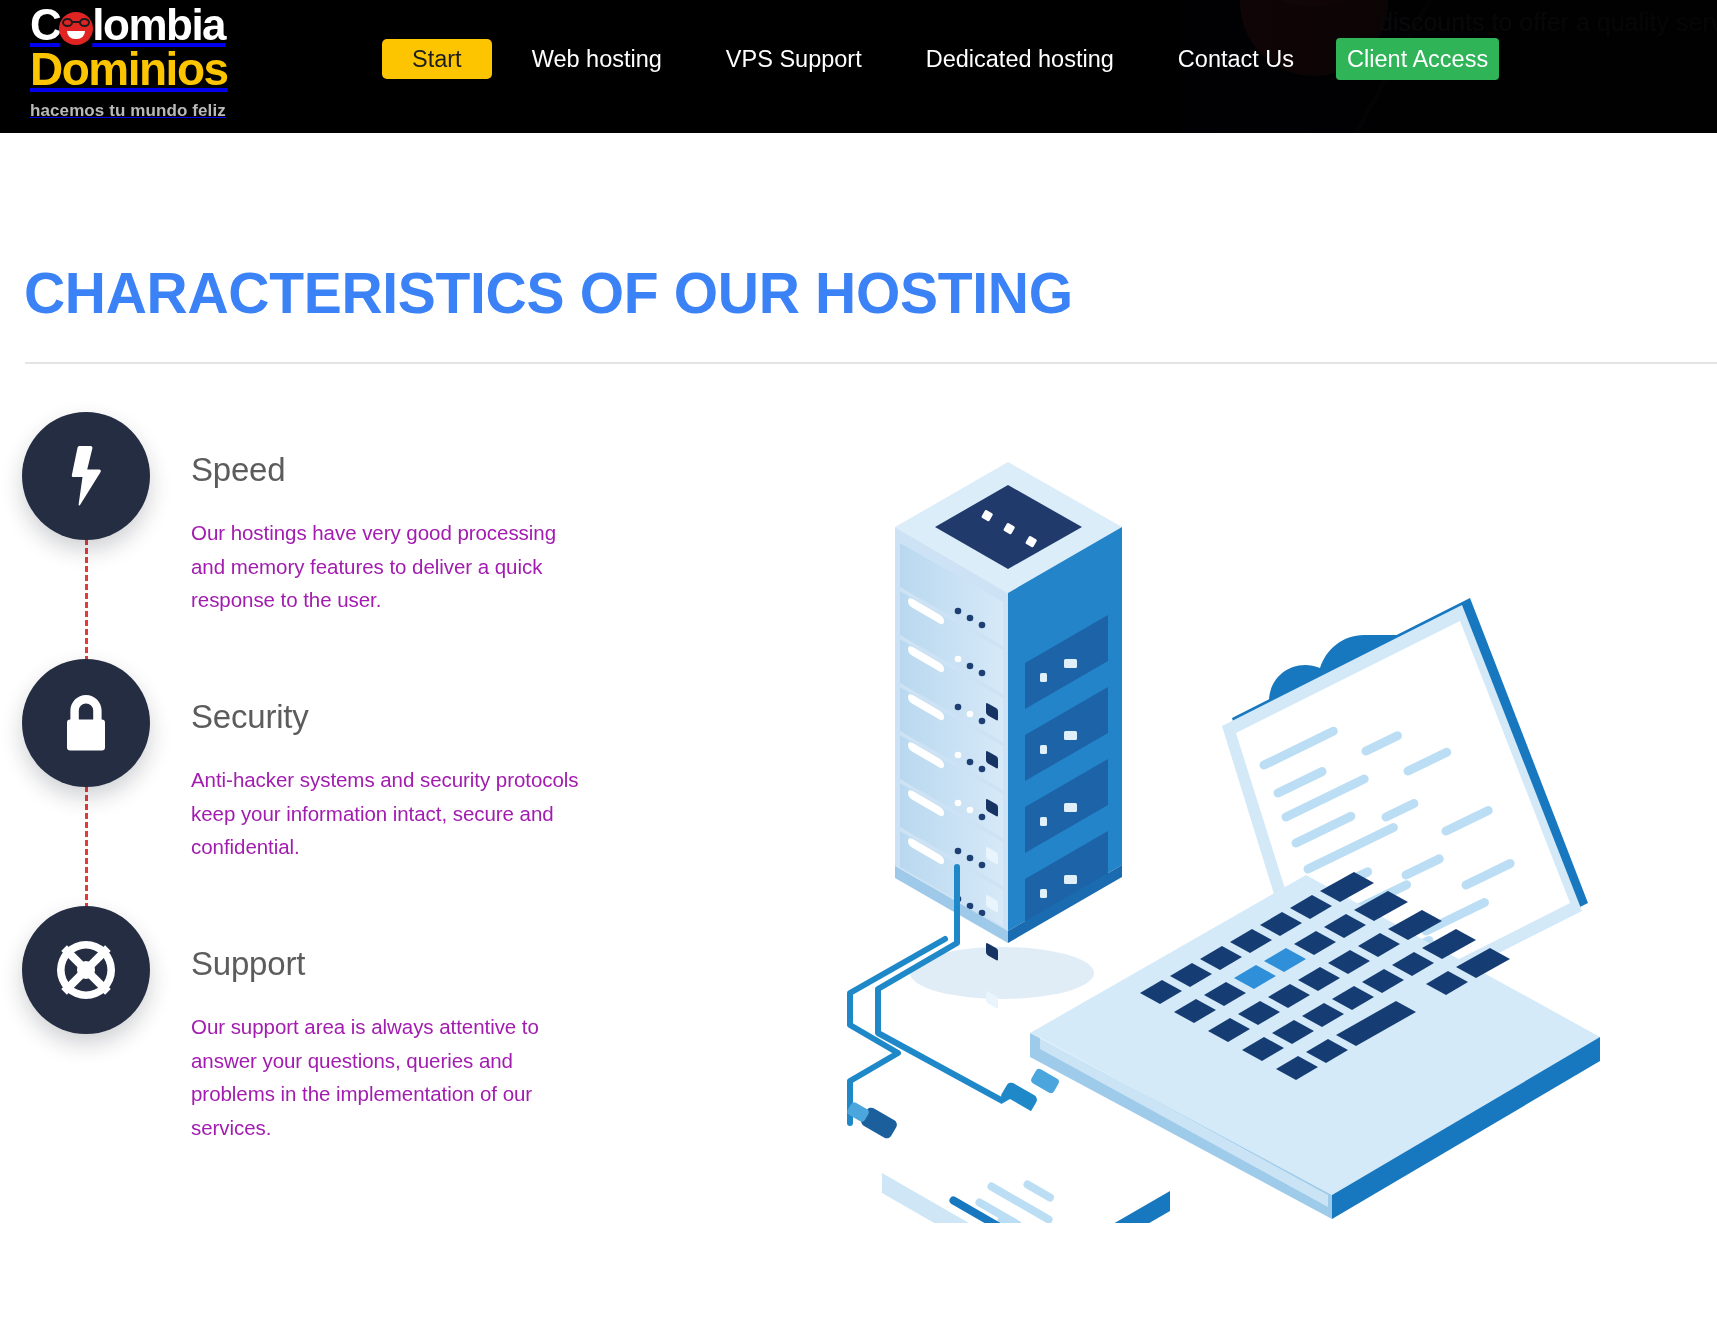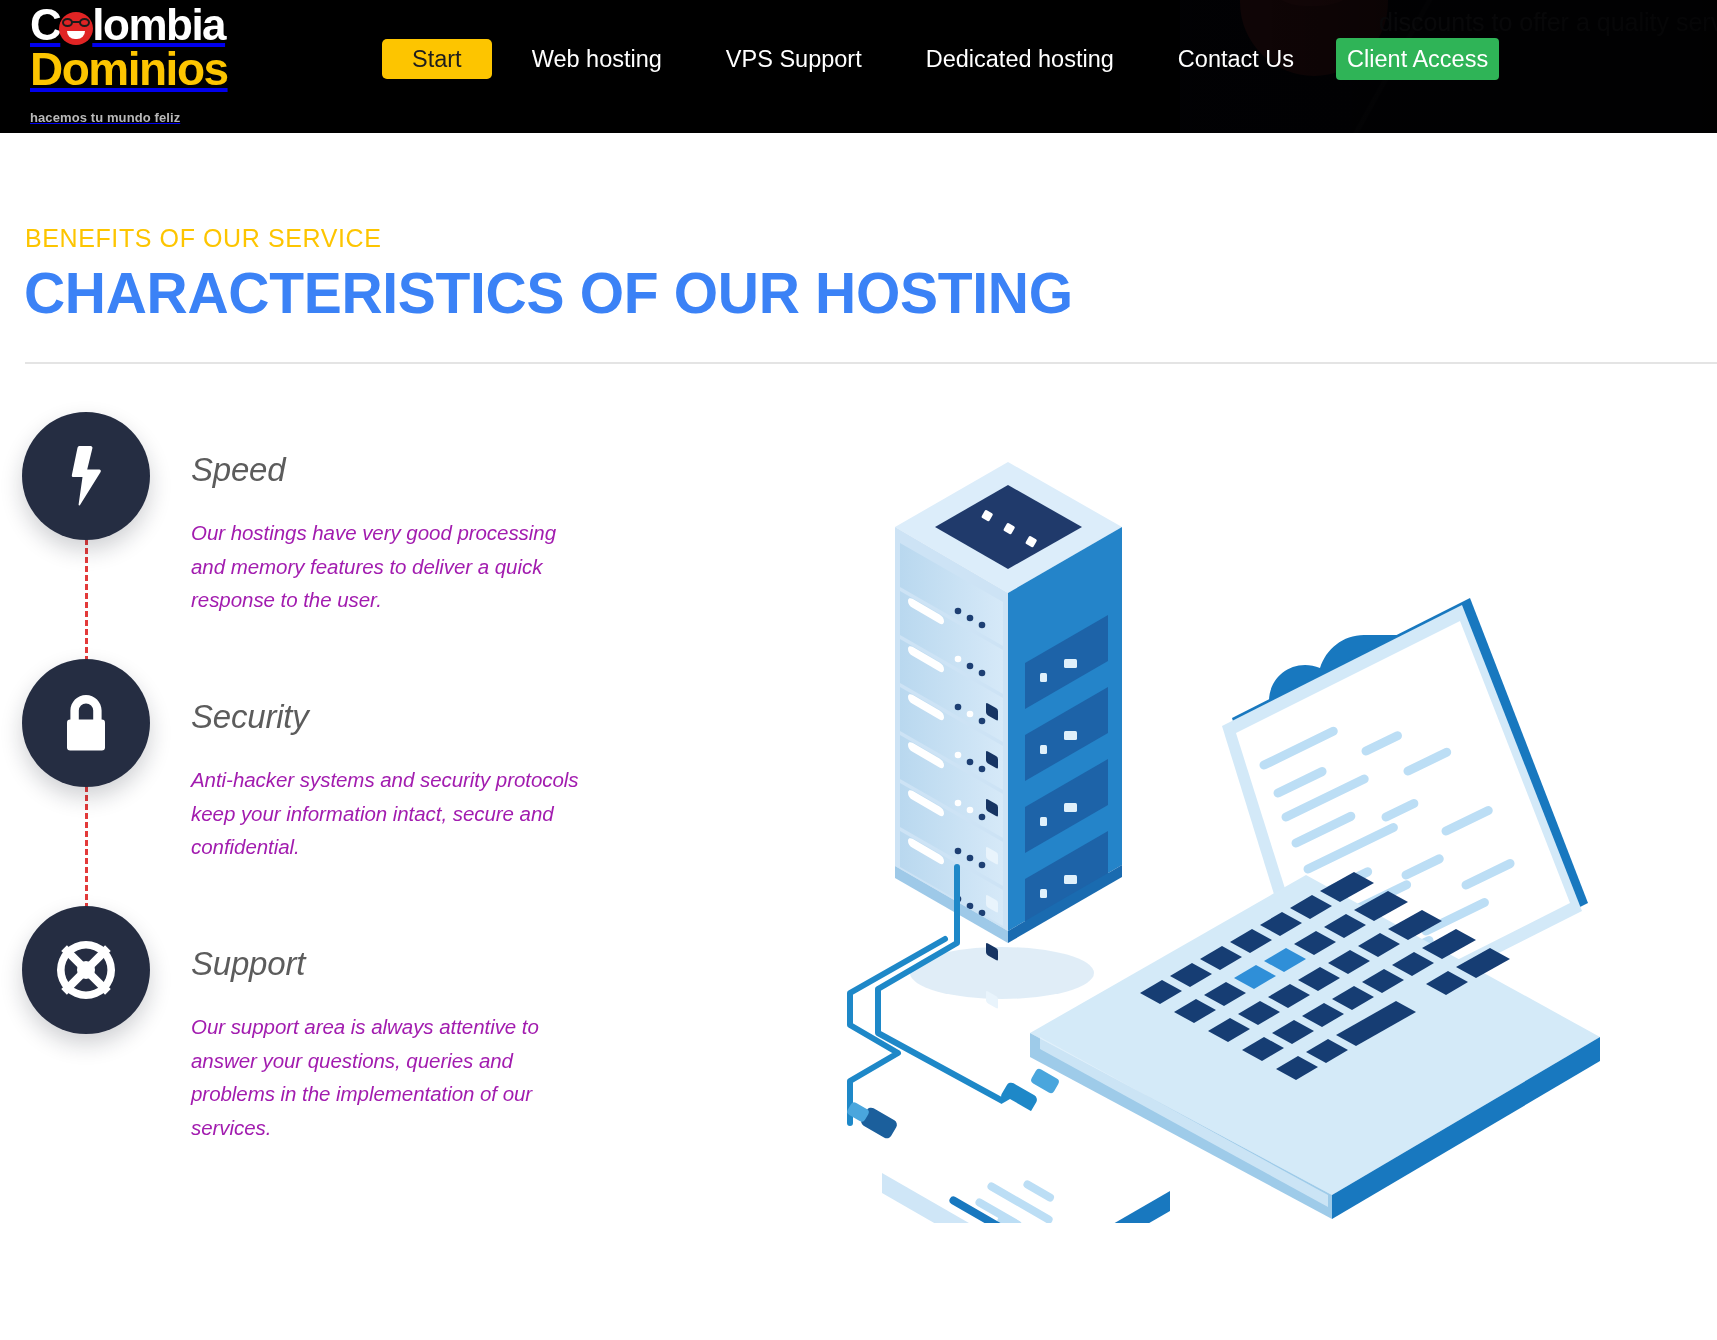--- a/index.html
+++ b/index.html
@@ -154,27 +154,27 @@
   .logo-line2 {
     font-size: 46px;
     font-weight: 700;
     color: #fdc500;
     letter-spacing: -1.5px;
     line-height: 47px;
     display: block;
     margin-top: -2px;
   }
   .logo-tagline {
-    font-size: 13px;
+    font-size: 17px;
     font-weight: 700;
     color: #b9b9b9;
     letter-spacing: .1px;
     line-height: 22px;
     display: block;
-    margin-top: 14px;
+    margin-top: 7px;
   }
 
   
   .main-nav {
     position: absolute;
     left: 382px;
     top: 38px;
     display: flex;
     align-items: center;
     gap: 0;
@@ -249,21 +249,20 @@
   .features {
     position: absolute;
     left: 0;
     top: 279px;
     width: 620px;
   }
   .feature {
     position: relative;
     display: block;
     height: 247px;
-    font-style: italic;
   }
   .feature:last-child { height: 260px; }
 
   .feature-icon {
     position: absolute;
     left: 22px;
     top: 0;
     width: 128px;
     height: 128px;
     border-radius: 50%;
@@ -355,21 +354,20 @@
       <a class="nav-link" href="#">Web hosting</a>
       <a class="nav-link" href="#">VPS Support</a>
       <a class="nav-link" href="#">Dedicated hosting</a>
       <a class="nav-link" href="#">Contact Us</a>
       <a class="nav-link pill-client" href="#">Client Access</a>
     </nav>
   </header>
 
   <section class="benefits-section">
 
-    <div class="eyebrow">BENEFITS OF OUR SERVICE</div>
     <h2 class="section-title">CHARACTERISTICS OF OUR HOSTING</h2>
     <div class="title-rule"></div>
 
     <div class="features">
 
       <div class="feature">
         <div class="feature-icon">
           <svg width="50" height="64" viewBox="0 0 50 64" aria-hidden="true">
             <path d="M29.5 2 H18.5 a2 2 0 0 0 -2 1.7 L10.8 31.2 a1.6 1.6 0 0 0 1.6 1.9 h9.1 L17.6 60.5 a.8.8 0 0 0 1.45 .6 L39.6 27.9 a1.6 1.6 0 0 0 -1.35 -2.45 H26.2 L31.4 4.3 A1.8 1.8 0 0 0 29.5 2 Z" fill="#ffffff"></path>
           </svg>

